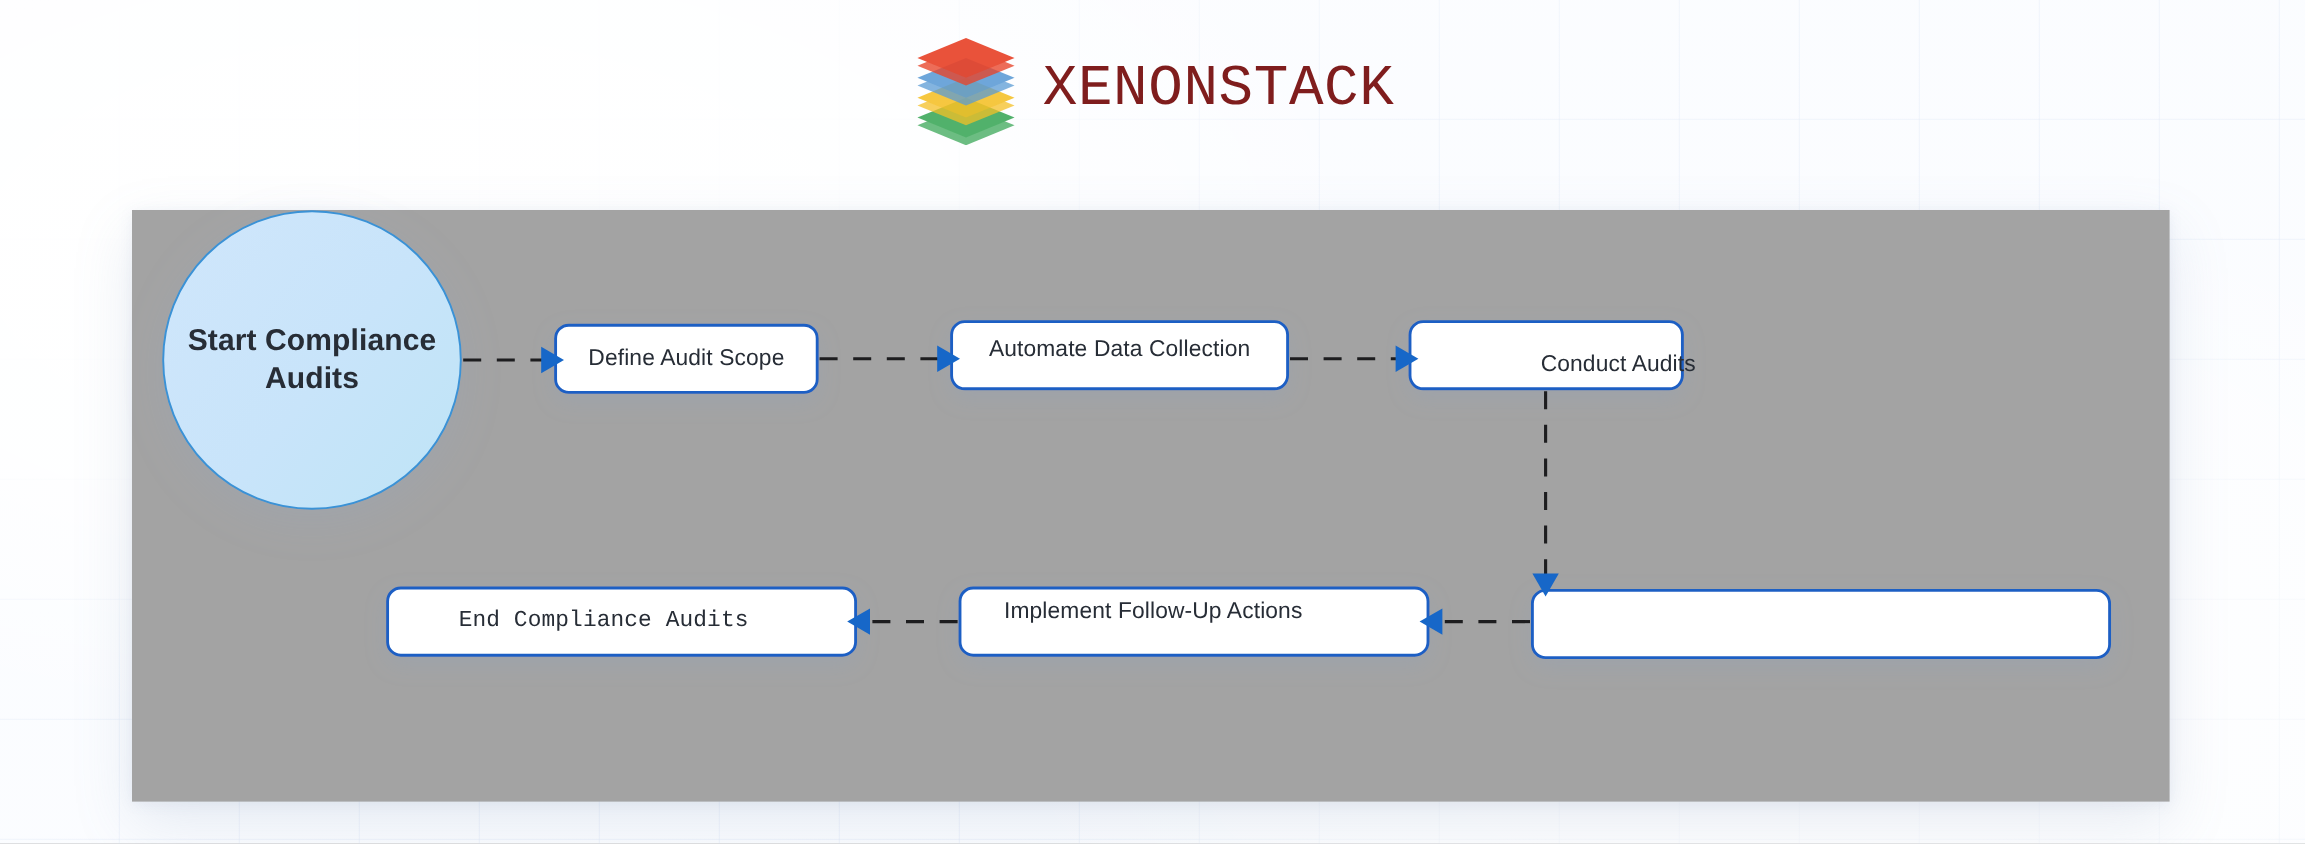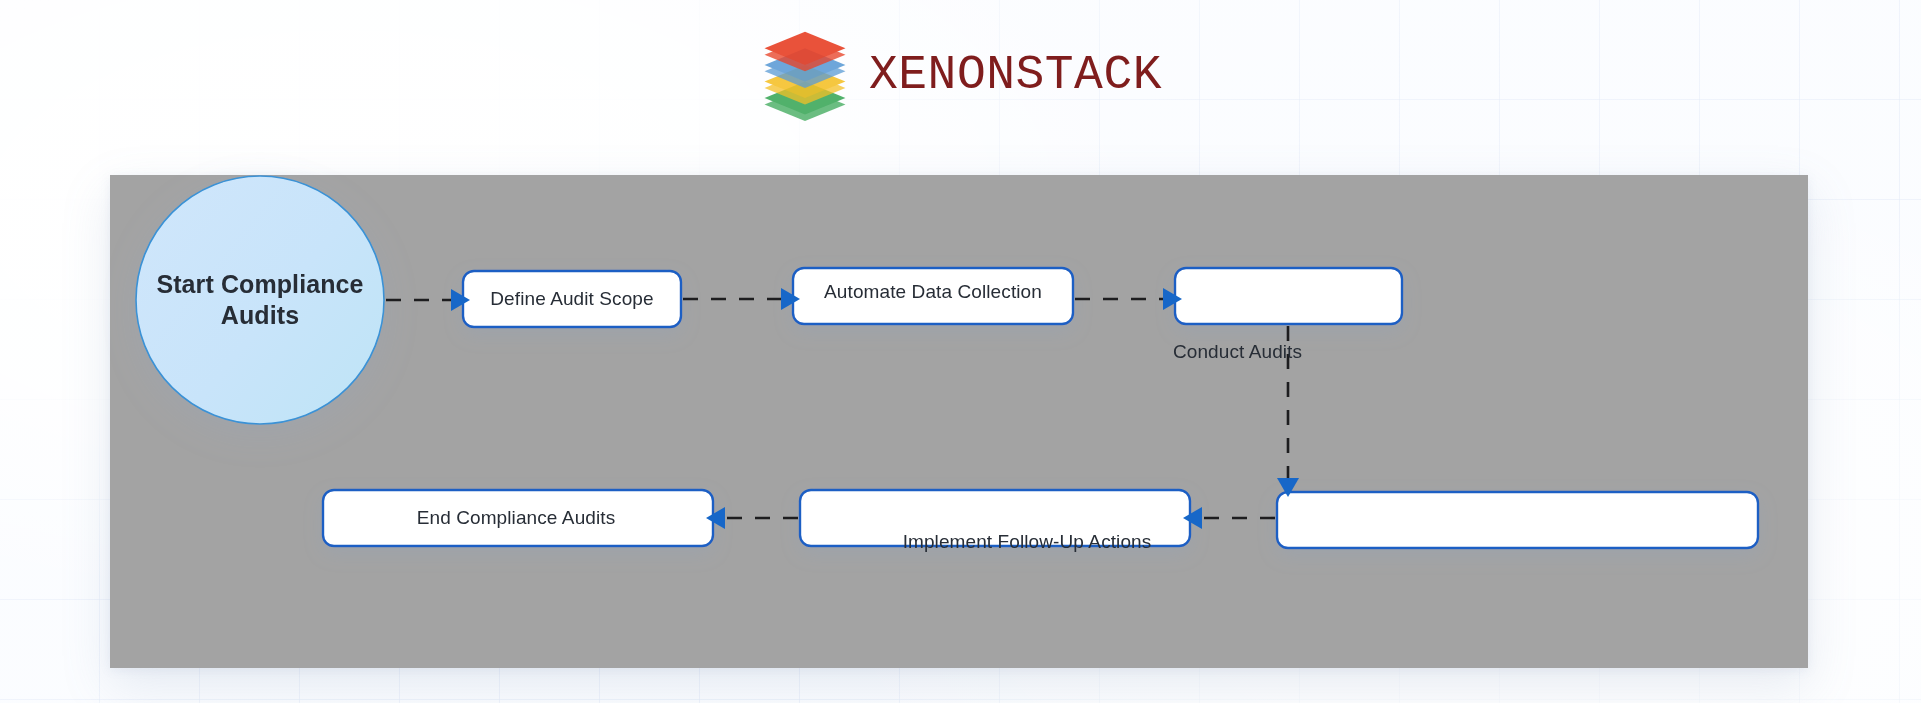--- a/index.html
+++ b/index.html
@@ -179,20 +179,20 @@
       <polygon points="615,332 615,354 596,343"></polygon>
     </g>
   </svg>
 
   <div class="node-label start-label" style="left:40px; top:95px; width:220px; height:60px;">Start Compliance Audits</div>
 
   <div class="node-label box-label" style="left:353px; top:96px; width:218px; height:56px;">Define Audit Scope</div>
 
   <div class="node-label box-label" style="left:683px; top:93px; width:280px; height:48px;">Automate Data Collection</div>
 
-  <div class="node-label box-label" style="left:1014px; top:93px; width:227px; height:72px;margin-top:48px;">Conduct Audits</div>
+  <div class="node-label box-label" style="left:1125px; top:93px; width:227px; height:72px;">Conduct Audits</div>
 
 
-  <div class="node-label box-label" style="left:722px; top:315px; width:390px; height:40px;margin-top:32px;">Implement Follow-Up Actions</div>
+  <div class="node-label box-label" style="left:656px; top:315px; width:390px; height:40px;">Implement Follow-Up Actions</div>
 
-  <div class="node-label box-label" style="left:211px; top:315px; width:390px; height:56px;">End Compliance Audits</div>
+  <div class="node-label box-label" style="left:198px; top:315px; width:390px; height:56px;font-family:Liberation Mono, monospace;">End Compliance Audits</div>
 
 </div>
 
 </body></html>

